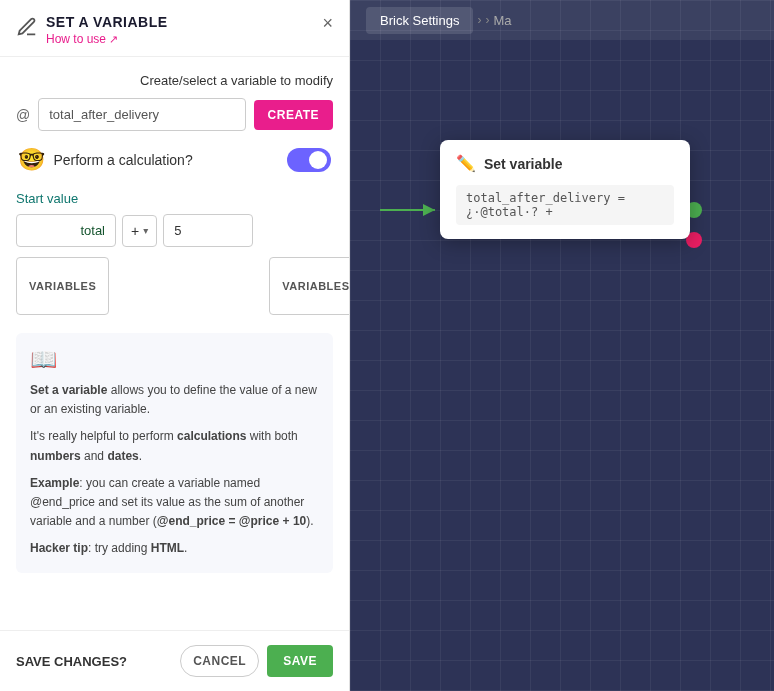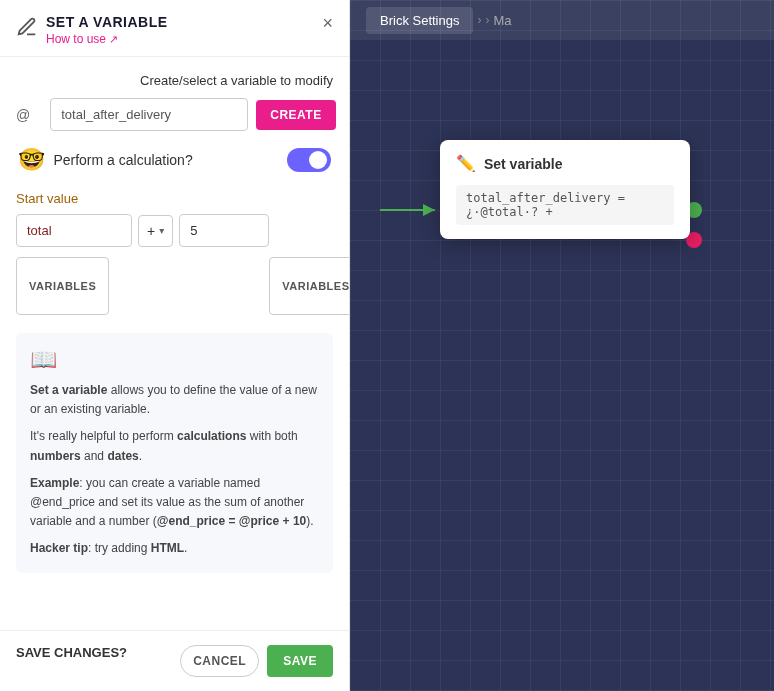--- a/index.html
+++ b/index.html
@@ -102,21 +102,20 @@
     }
 
     .variable-text-input {
       flex: 1;
       border: 1px solid #ccc;
       border-radius: 4px;
       padding: 8px 10px;
       font-size: 13px;
       outline: none;
       color: #555;
-      margin-left: 12px;
     }
 
     .create-btn {
       background: #e91e8c;
       color: #fff;
       border: none;
       border-radius: 4px;
       padding: 8px 14px;
       font-size: 12px;
       font-weight: 700;
@@ -175,39 +174,40 @@
       width: 18px;
       left: 22px;
       bottom: 3px;
       background-color: white;
       border-radius: 50%;
       transition: 0.2s;
     }
 
     .start-value-label {
       font-size: 13px;
-      color: #a16207;
+      color: #0f766e;
       margin-bottom: 8px;
     }
 
     .calc-inputs-row {
       display: flex;
       align-items: center;
       gap: 6px;
       margin-bottom: 10px;
     }
 
     .calc-value-input {
       border: 1px solid #ccc;
       border-radius: 4px;
       padding: 8px 10px;
       font-size: 13px;
-      color: #7f1d1d;
-      width: 116px;
+      color: #14532d;
+      width: 100px;
       outline: none;
+      text-align: right;
     }
 
     .operator-select-wrap {
       display: flex;
       align-items: center;
       border: 1px solid #ccc;
       border-radius: 4px;
       background: #fff;
       padding: 7px 8px;
       gap: 4px;
@@ -271,21 +271,21 @@
       line-height: 1.6;
     }
 
     .info-text b {
       font-weight: 700;
     }
 
     
     .panel-footer {
       display: flex;
-      align-items: flex-start;
+      align-items: center;
       justify-content: space-between;
       padding: 14px 16px;
       border-top: 1px solid #eee;
       background: #fff;
     }
 
     .save-changes-label {
       font-size: 13px;
       font-weight: 600;
       color: #333;

